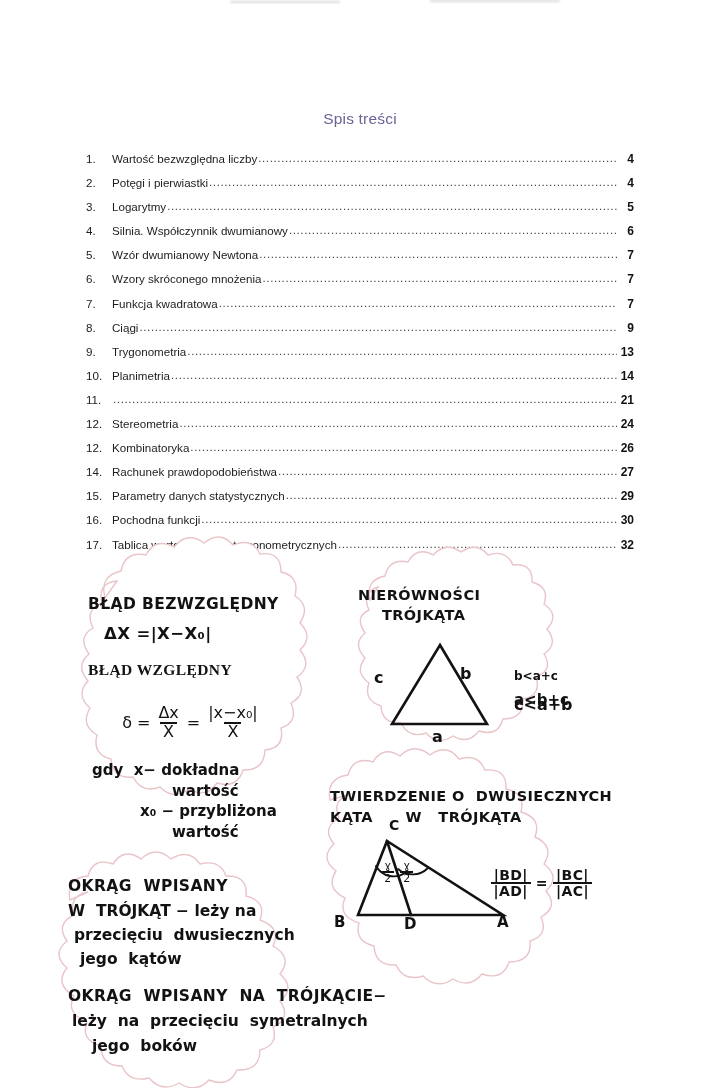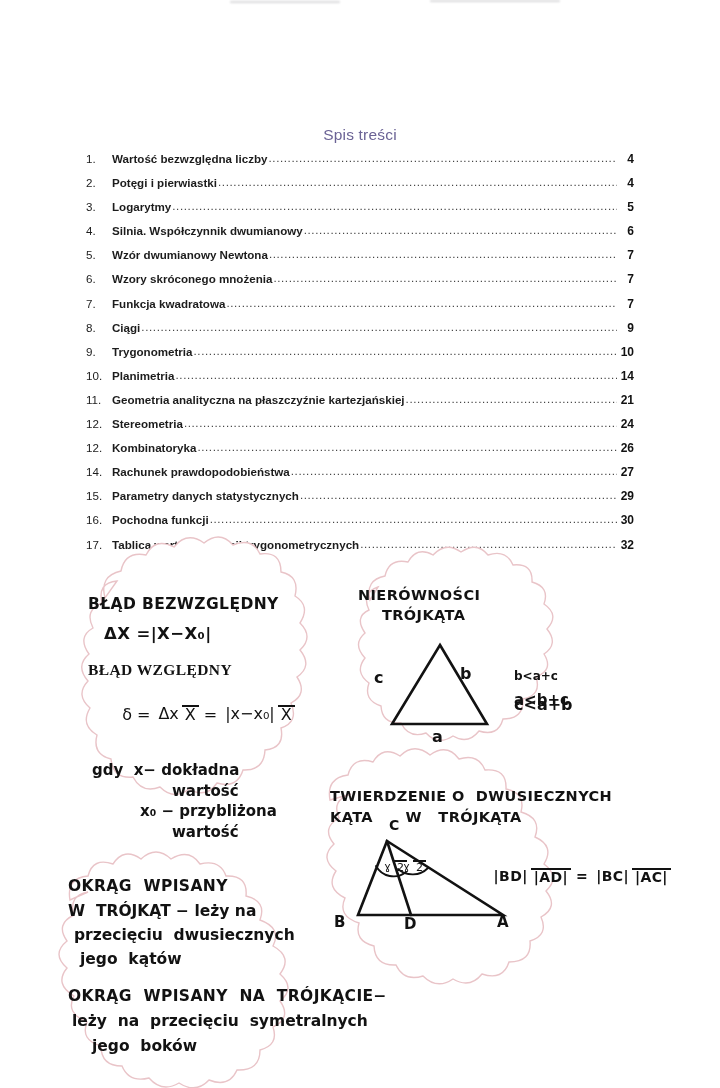--- a/index.html
+++ b/index.html
@@ -15,21 +15,21 @@
     background: #ffffff;
   }
 
   
   .scan-streaks { position:absolute; top:0; left:0; width:720px; height:6px; }
   .streak { position:absolute; height:2px; background:rgba(120,120,125,.28); border-radius:2px; filter: blur(1px); }
 
   
   .toc-title {
     position: absolute;
-    top: 126px; left: 0; width: 720px;
+    top: 110px; left: 0; width: 720px;
     text-align: center;
     font-size: 15.5px;
     color: #6b6395;
     letter-spacing: .2px;
   }
   .toc {
     position: absolute;
     top: 152px; left: 86px; width: 548px;
   }
   .toc-row {
@@ -38,21 +38,21 @@
     height: 24.1px;
     font-size: 11.6px;
     color: #1c1c1c;
     white-space: nowrap;
   }
   .toc-num {
     width: 26px;
     flex: 0 0 26px;
     text-align: left;
   }
-  .toc-label { flex: 0 0 auto; font-weight: bold; }
+  .toc-label { flex: 0 0 auto; }
   .toc-dots {
     flex: 1 1 auto;
     margin: 0 1px;
     overflow: hidden;
     white-space: nowrap;
     color: #3a3a3a;
     font-size: 11.6px;
     letter-spacing: .6px;
     position: relative;
     top: -1px;
@@ -81,20 +81,21 @@
     color: #121212;
     white-space: pre;
     line-height: 1.08;
   }
   .hw-caps { font-weight: 700; letter-spacing: .4px; }
   .hw-lower { font-weight: 600; }
 
   
   .frac {
     display: inline-flex;
+    flex-direction: column;
     align-items: center;
     vertical-align: middle;
     line-height: 1.02;
   }
   .frac .num { padding: 0 3px; }
   .frac .den { padding: 0 3px; border-top: 2px solid #121212; }
   .frac-sm { font-size: 11px; }
   .inlinerow { display: inline-flex; align-items: center; gap: 5px; }
 </style>
 </head>
@@ -153,31 +154,30 @@
     <div class="toc-row">
       <span class="toc-num">8.</span>
       <span class="toc-label">Ciągi</span>
       <span class="toc-dots">........................................................................................................................................</span>
       <span class="toc-page">9</span>
     </div>
     <div class="toc-row">
       <span class="toc-num">9.</span>
       <span class="toc-label">Trygonometria</span>
       <span class="toc-dots">........................................................................................................................................</span>
-      <span class="toc-page">10</span>
+      <span class="toc-page">13</span>
     </div>
     <div class="toc-row">
       <span class="toc-num">10.</span>
       <span class="toc-label">Planimetria</span>
       <span class="toc-dots">........................................................................................................................................</span>
       <span class="toc-page">14</span>
     </div>
     <div class="toc-row">
       <span class="toc-num">11.</span>
-      <span class="toc-label">Geometria analityczna na płaszczyźnie kartezjańskiej</span>
       <span class="toc-dots">........................................................................................................................................</span>
       <span class="toc-page">21</span>
     </div>
     <div class="toc-row">
       <span class="toc-num">12.</span>
       <span class="toc-label">Stereometria</span>
       <span class="toc-dots">........................................................................................................................................</span>
       <span class="toc-page">24</span>
     </div>
     <div class="toc-row">

